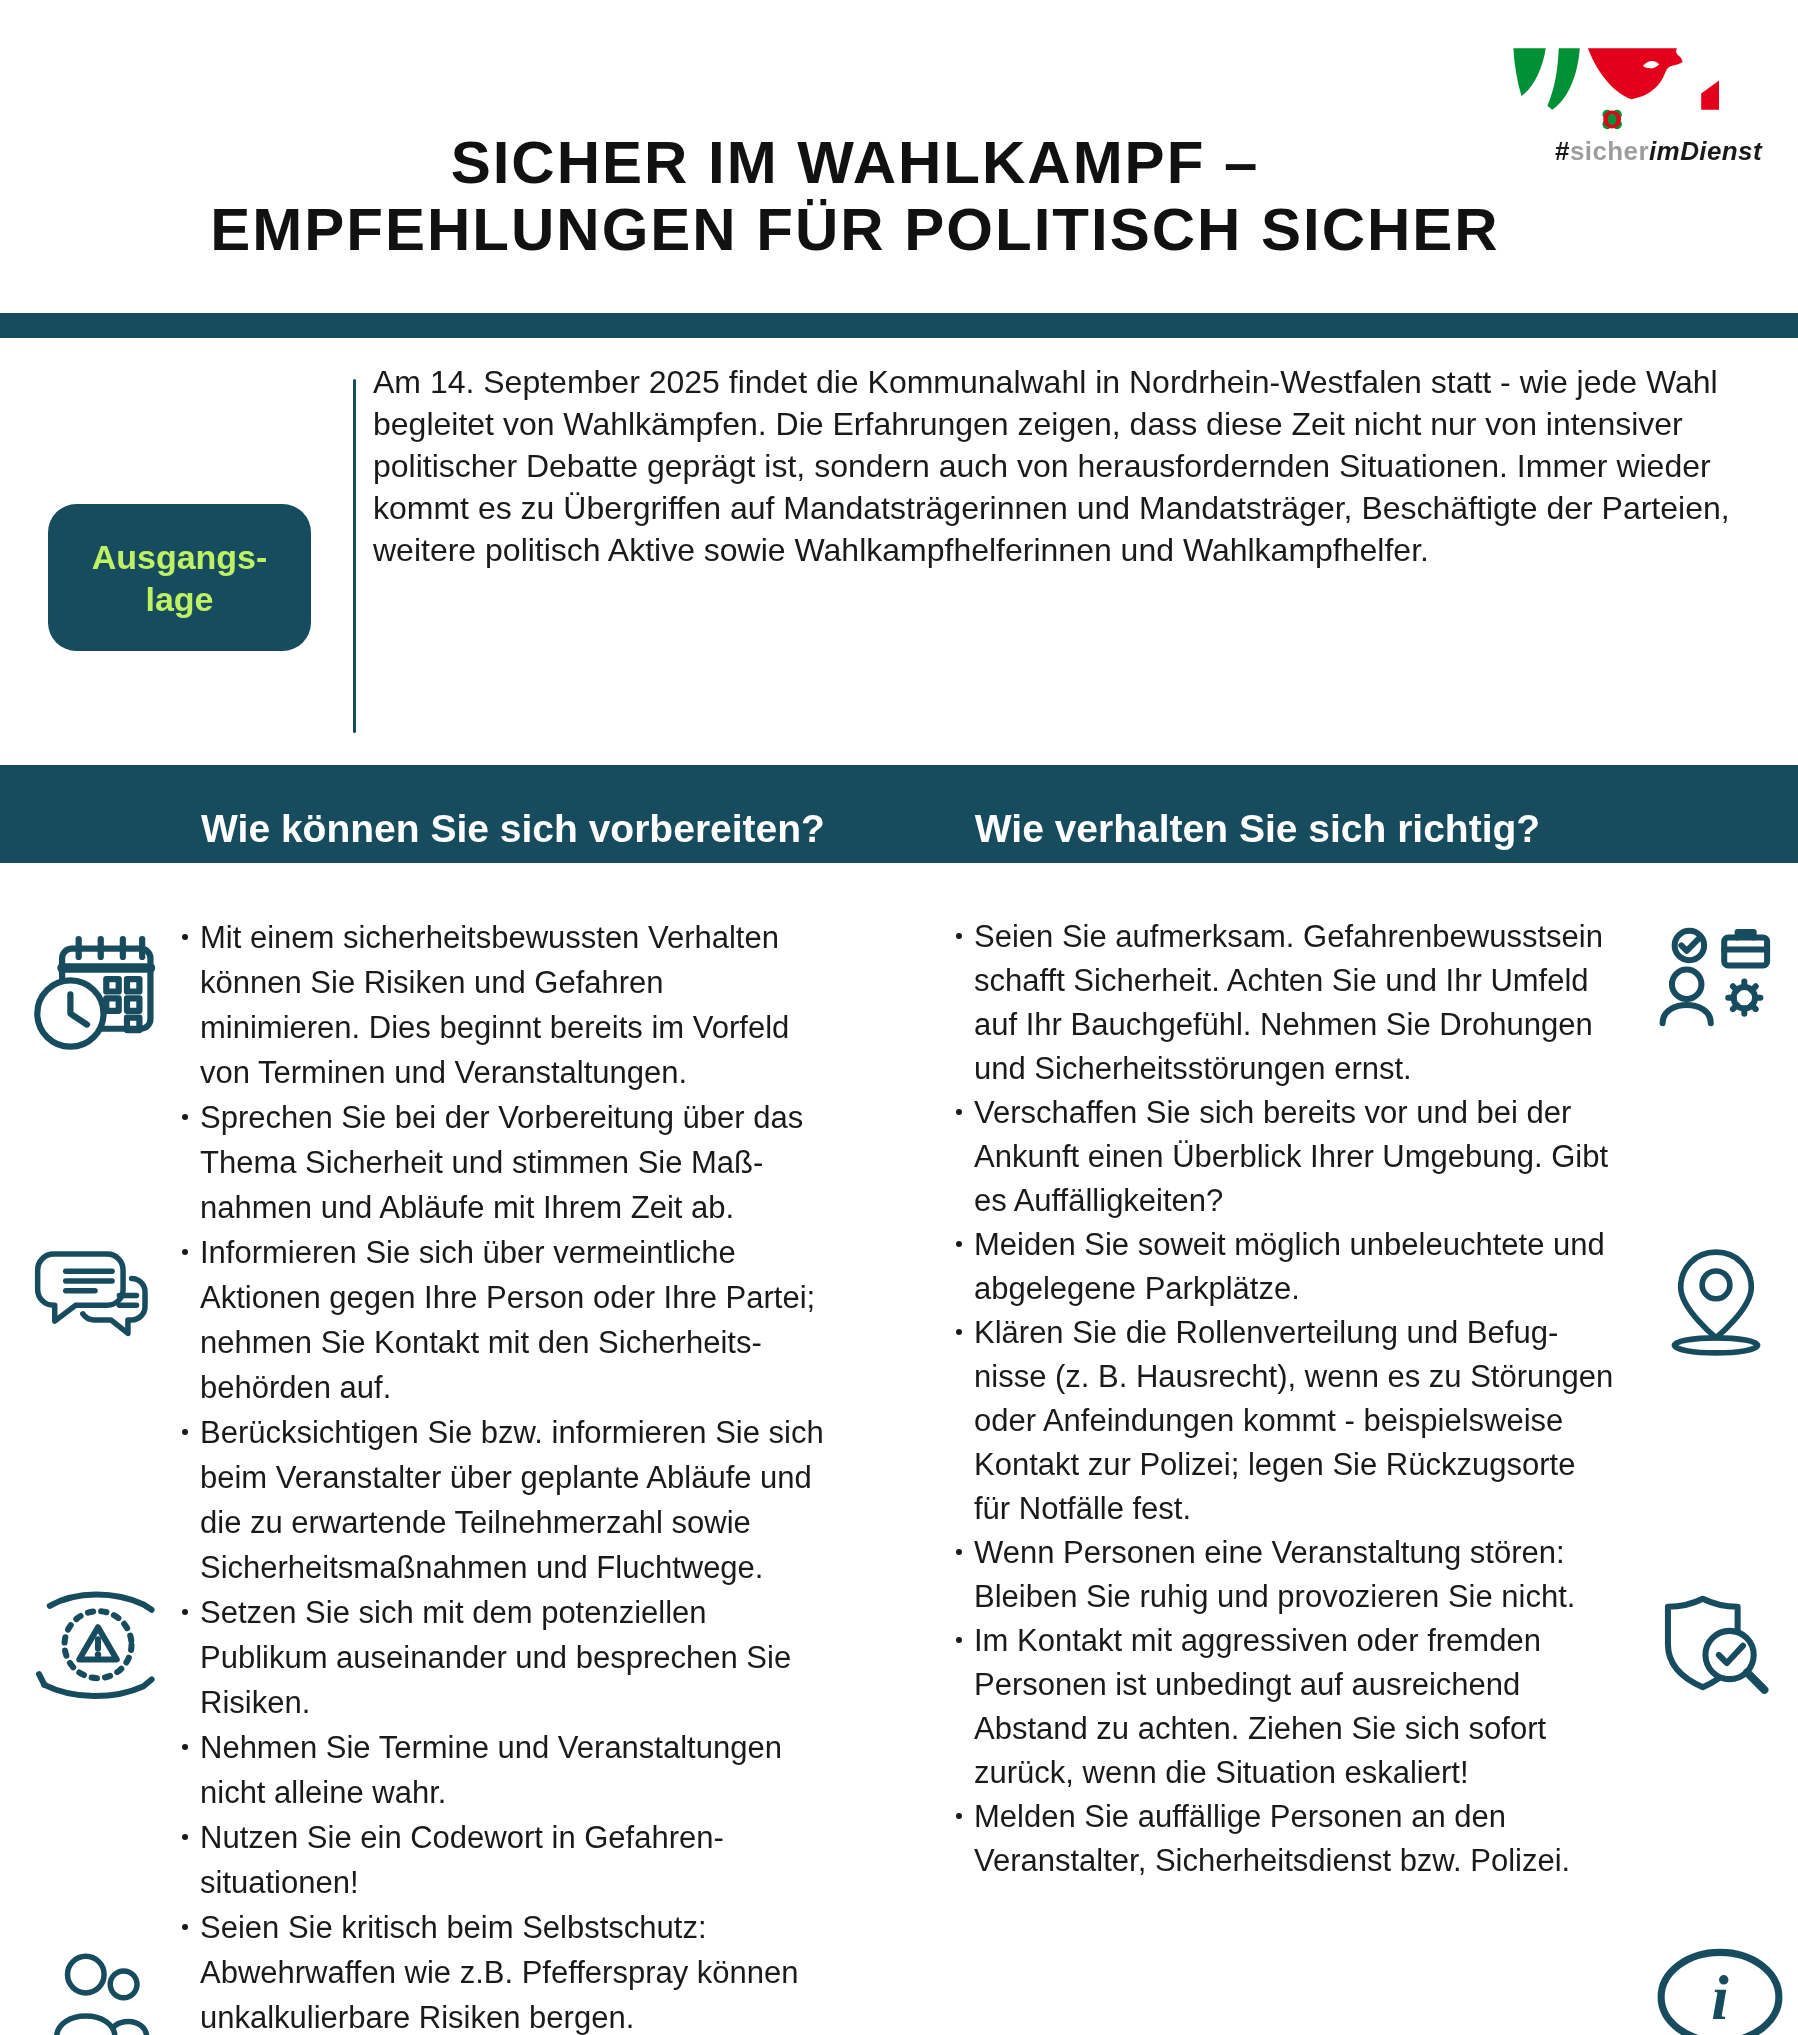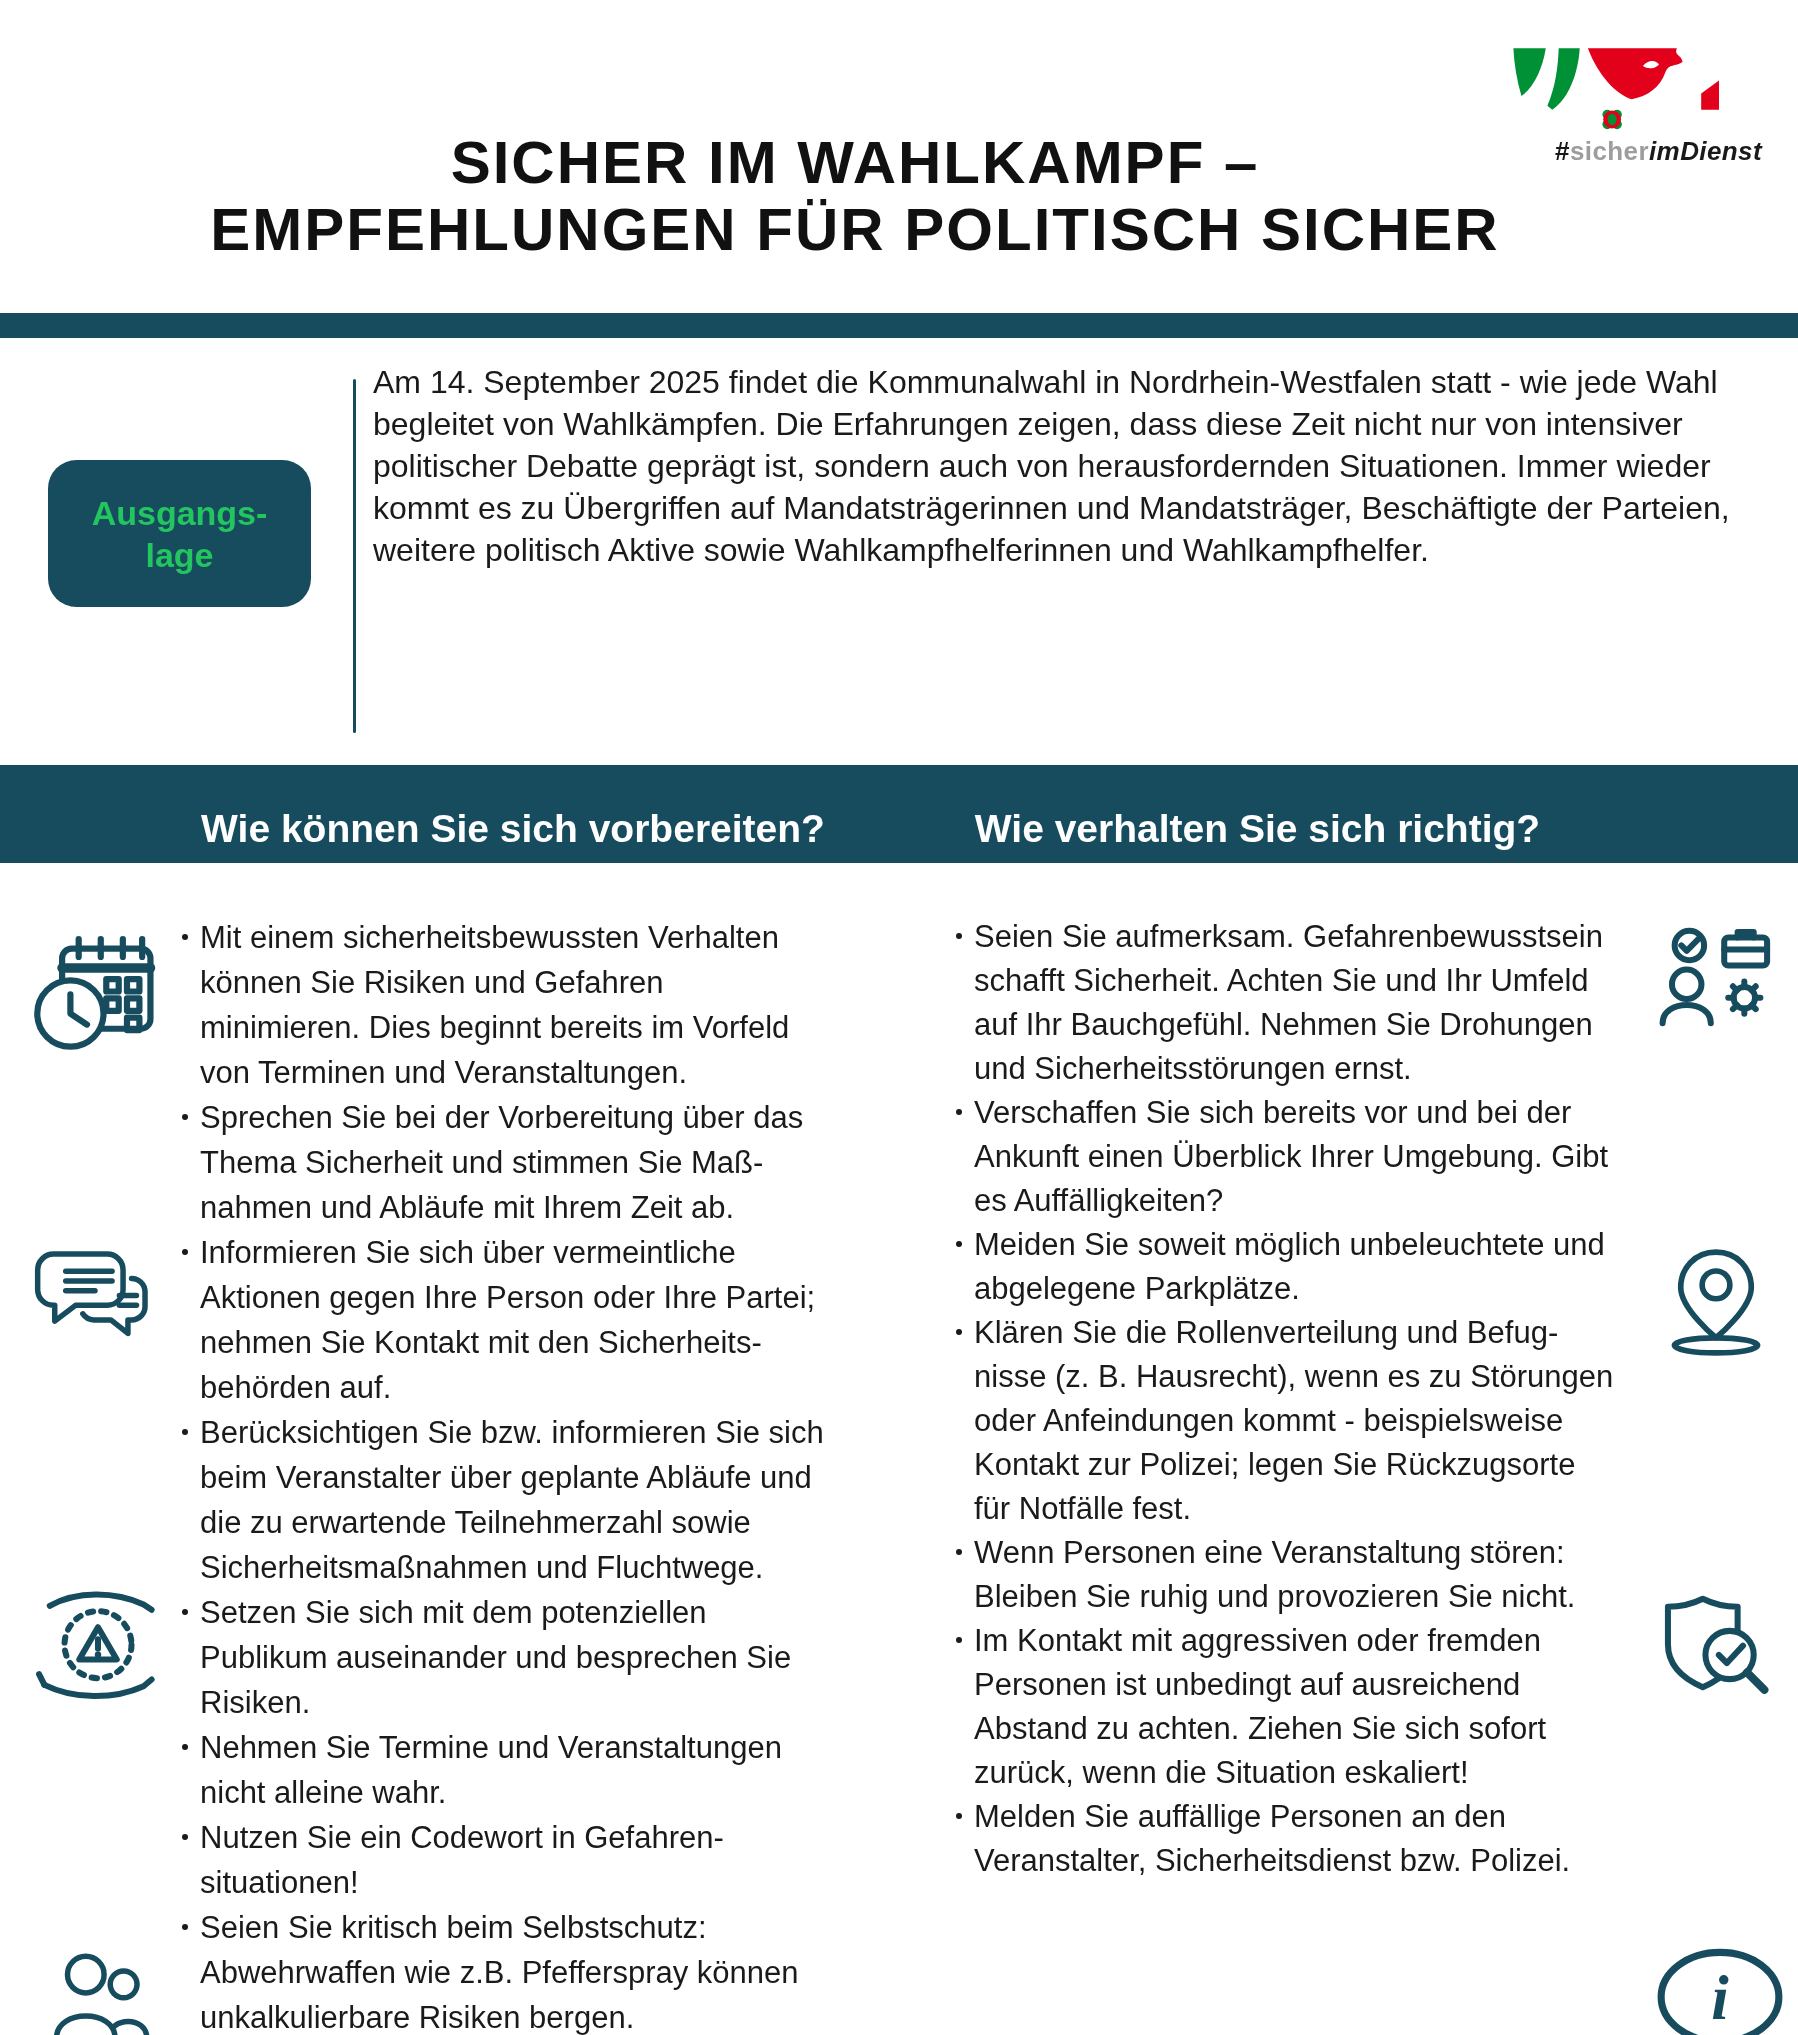--- a/index.html
+++ b/index.html
@@ -29,24 +29,24 @@
   .hashtag{margin-top:5.7px;font-size:26px;font-weight:700;letter-spacing:0.4px;}
   .hashtag .hash{color:#1a1a1a;}
   .hashtag .gray{color:#9d9d9c;}
   .hashtag .ital{color:#1a1a1a;font-style:italic;}
 
   .tealbar{position:absolute;left:0;width:1799px;background:var(--teal);}
   .bar-top{top:313px;height:25px;}
 
   
   .ausgangslage{
-    position:absolute;left:48px;top:460px;width:263px;height:147px;
+    position:absolute;left:48px;top:504px;width:263px;height:147px;
     background:var(--teal);border-radius:28.5px;
     display:flex;flex-direction:column;align-items:center;justify-content:center;
-    color:#22c55e;font-size:34px;font-weight:700;line-height:42px;
+    color:#bef264;font-size:34px;font-weight:700;line-height:42px;
   }
   .vrule{position:absolute;left:353px;top:379px;width:3.3px;height:354px;background:var(--teal);border-radius:1.6px;}
   .intro-p{position:absolute;left:373px;width:1360px;font-size:32px;line-height:42px;margin:0;}
   .p1{top:361px;}
   .p2{top:604px;}
 
   
   .bar-mid{top:765px;height:98px;}
   .colhead{
     position:absolute;color:#fff;font-size:39px;font-weight:700;margin:0;

